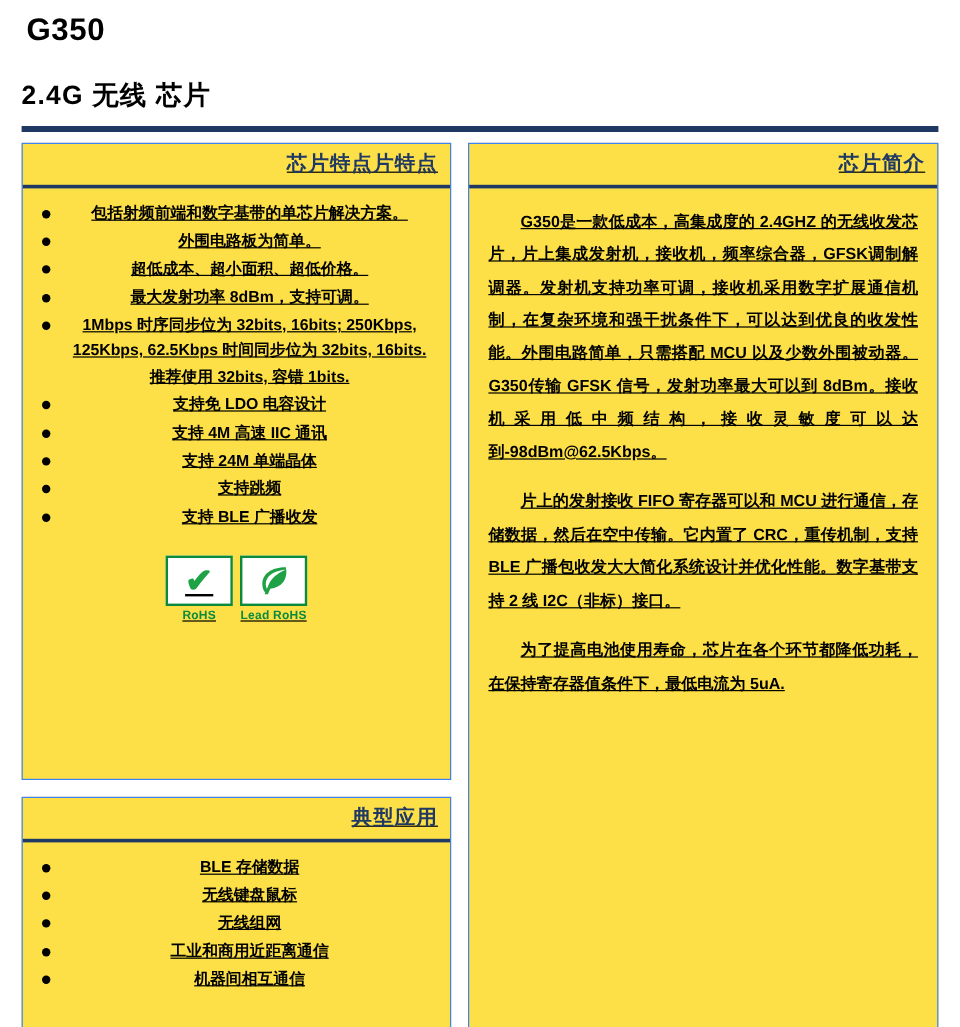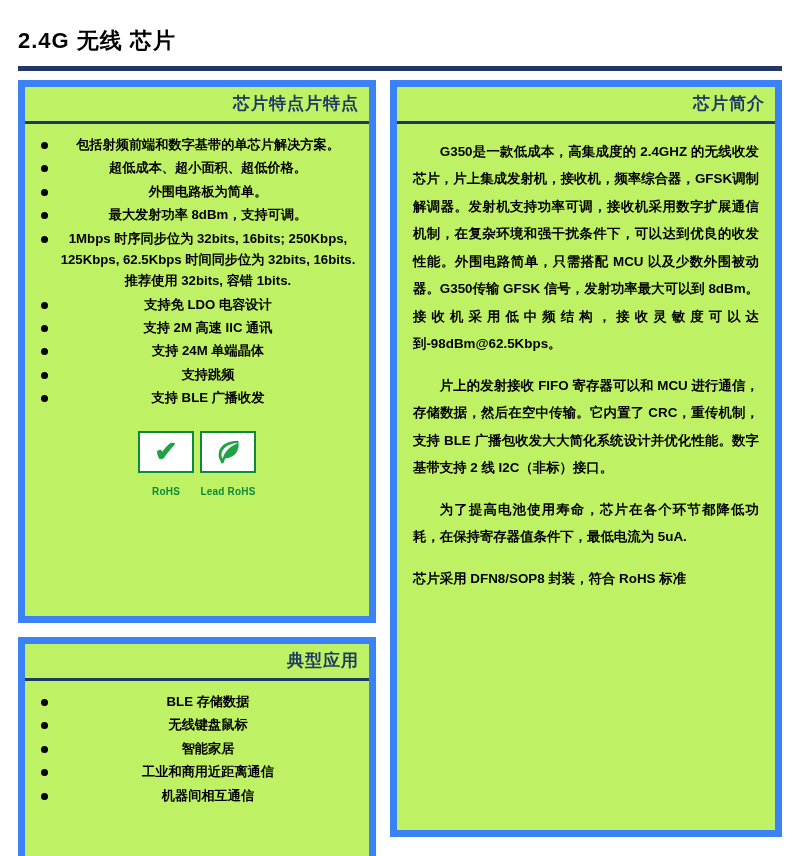--- a/index.html
+++ b/index.html
@@ -51,23 +51,24 @@
   .col-left {
     width: 358px;
     display: flex;
     flex-direction: column;
     gap: 14px;
   }
   .col-right {
     width: 392px;
   }
   .panel {
-    border: 7px solid #3b82f6;
+    border: 1px solid #3b82f6;
     box-sizing: border-box;
-    background: #bef264;
+    background: #fde047;
+    text-decoration: underline;
   }
   .panel-head {
     border-bottom: 3px solid #1f3864;
     padding: 5px 10px 6px 10px;
     text-align: right;
   }
   .panel-head .head-text {
     font-size: 17px;
     font-weight: bold;
     color: #1f3864;
@@ -122,21 +123,21 @@
     display: flex;
     align-items: center;
     justify-content: center;
     box-sizing: border-box;
     background: #fff;
   }
   .logo-caption {
     font-size: 10px;
     font-weight: bold;
     color: #0b8a3c;
-    margin-top: 13px;
+    margin-top: 3px;
     letter-spacing: 0.2px;
   }
   .apps .panel-body {
     min-height: 186px;
   }
   .intro .panel-body {
     min-height: 680px;
     padding: 14px 16px 12px 16px;
   }
   .intro p {
@@ -159,42 +160,43 @@
   .leaf {
     width: 30px;
     height: 30px;
   }
 </style>
 </head>
 <body>
 
 <div class="page">
 
+  <div class="doc-title">G350</div>
 
   <div class="doc-subtitle">2.4G 无线 芯片</div>
 
   <div class="rule"></div>
 
   <div class="columns">
 
     <div class="col-left">
 
       <div class="panel features">
         <div class="panel-head">
           <span class="head-text">芯片特点片特点</span>
         </div>
         <div class="panel-body">
           <ul class="bullets">
             <li>包括射频前端和数字基带的单芯片解决方案。</li>
+            <li>外围电路板为简单。</li>
             <li>超低成本、超小面积、超低价格。</li>
-            <li>外围电路板为简单。</li>
             <li>最大发射功率 8dBm，支持可调。</li>
             <li>1Mbps 时序同步位为 32bits, 16bits; 250Kbps, 125Kbps, 62.5Kbps 时间同步位为 32bits, 16bits. 推荐使用 32bits, 容错 1bits.</li>
             <li>支持免 LDO 电容设计</li>
-            <li>支持 2M 高速 IIC 通讯</li>
+            <li>支持 4M 高速 IIC 通讯</li>
             <li>支持 24M 单端晶体</li>
             <li>支持跳频</li>
             <li>支持 BLE 广播收发</li>
           </ul>
 
           <div class="logos">
             <div class="logo-box">
               <div class="logo-mark">
                 <span class="tick">✔</span>
               </div>
@@ -213,37 +215,36 @@
       </div>
 
       <div class="panel apps">
         <div class="panel-head">
           <span class="head-text">典型应用</span>
         </div>
         <div class="panel-body">
           <ul class="bullets">
             <li>BLE 存储数据</li>
             <li>无线键盘鼠标</li>
-            <li>智能家居</li>
+            <li>无线组网</li>
             <li>工业和商用近距离通信</li>
             <li>机器间相互通信</li>
           </ul>
         </div>
       </div>
 
     </div>
 
     <div class="col-right">
       <div class="panel intro">
         <div class="panel-head">
           <span class="head-text">芯片简介</span>
         </div>
         <div class="panel-body">
           <p class="indent">G350是一款低成本，高集成度的 2.4GHZ 的无线收发芯片，片上集成发射机，接收机，频率综合器，GFSK调制解调器。发射机支持功率可调，接收机采用数字扩展通信机制，在复杂环境和强干扰条件下，可以达到优良的收发性能。外围电路简单，只需搭配 MCU 以及少数外围被动器。G350传输 GFSK 信号，发射功率最大可以到 8dBm。接收机采用低中频结构，接收灵敏度可以达到-98dBm@62.5Kbps。</p>
           <p class="indent">片上的发射接收 FIFO 寄存器可以和 MCU 进行通信，存储数据，然后在空中传输。它内置了 CRC，重传机制，支持 BLE 广播包收发大大简化系统设计并优化性能。数字基带支持 2 线 I2C（非标）接口。</p>
           <p class="indent">为了提高电池使用寿命，芯片在各个环节都降低功耗，在保持寄存器值条件下，最低电流为 5uA.</p>
-          <p>芯片采用 DFN8/SOP8 封装，符合 RoHS 标准</p>
         </div>
       </div>
     </div>
 
   </div>
 </div>
 
 </body></html>

